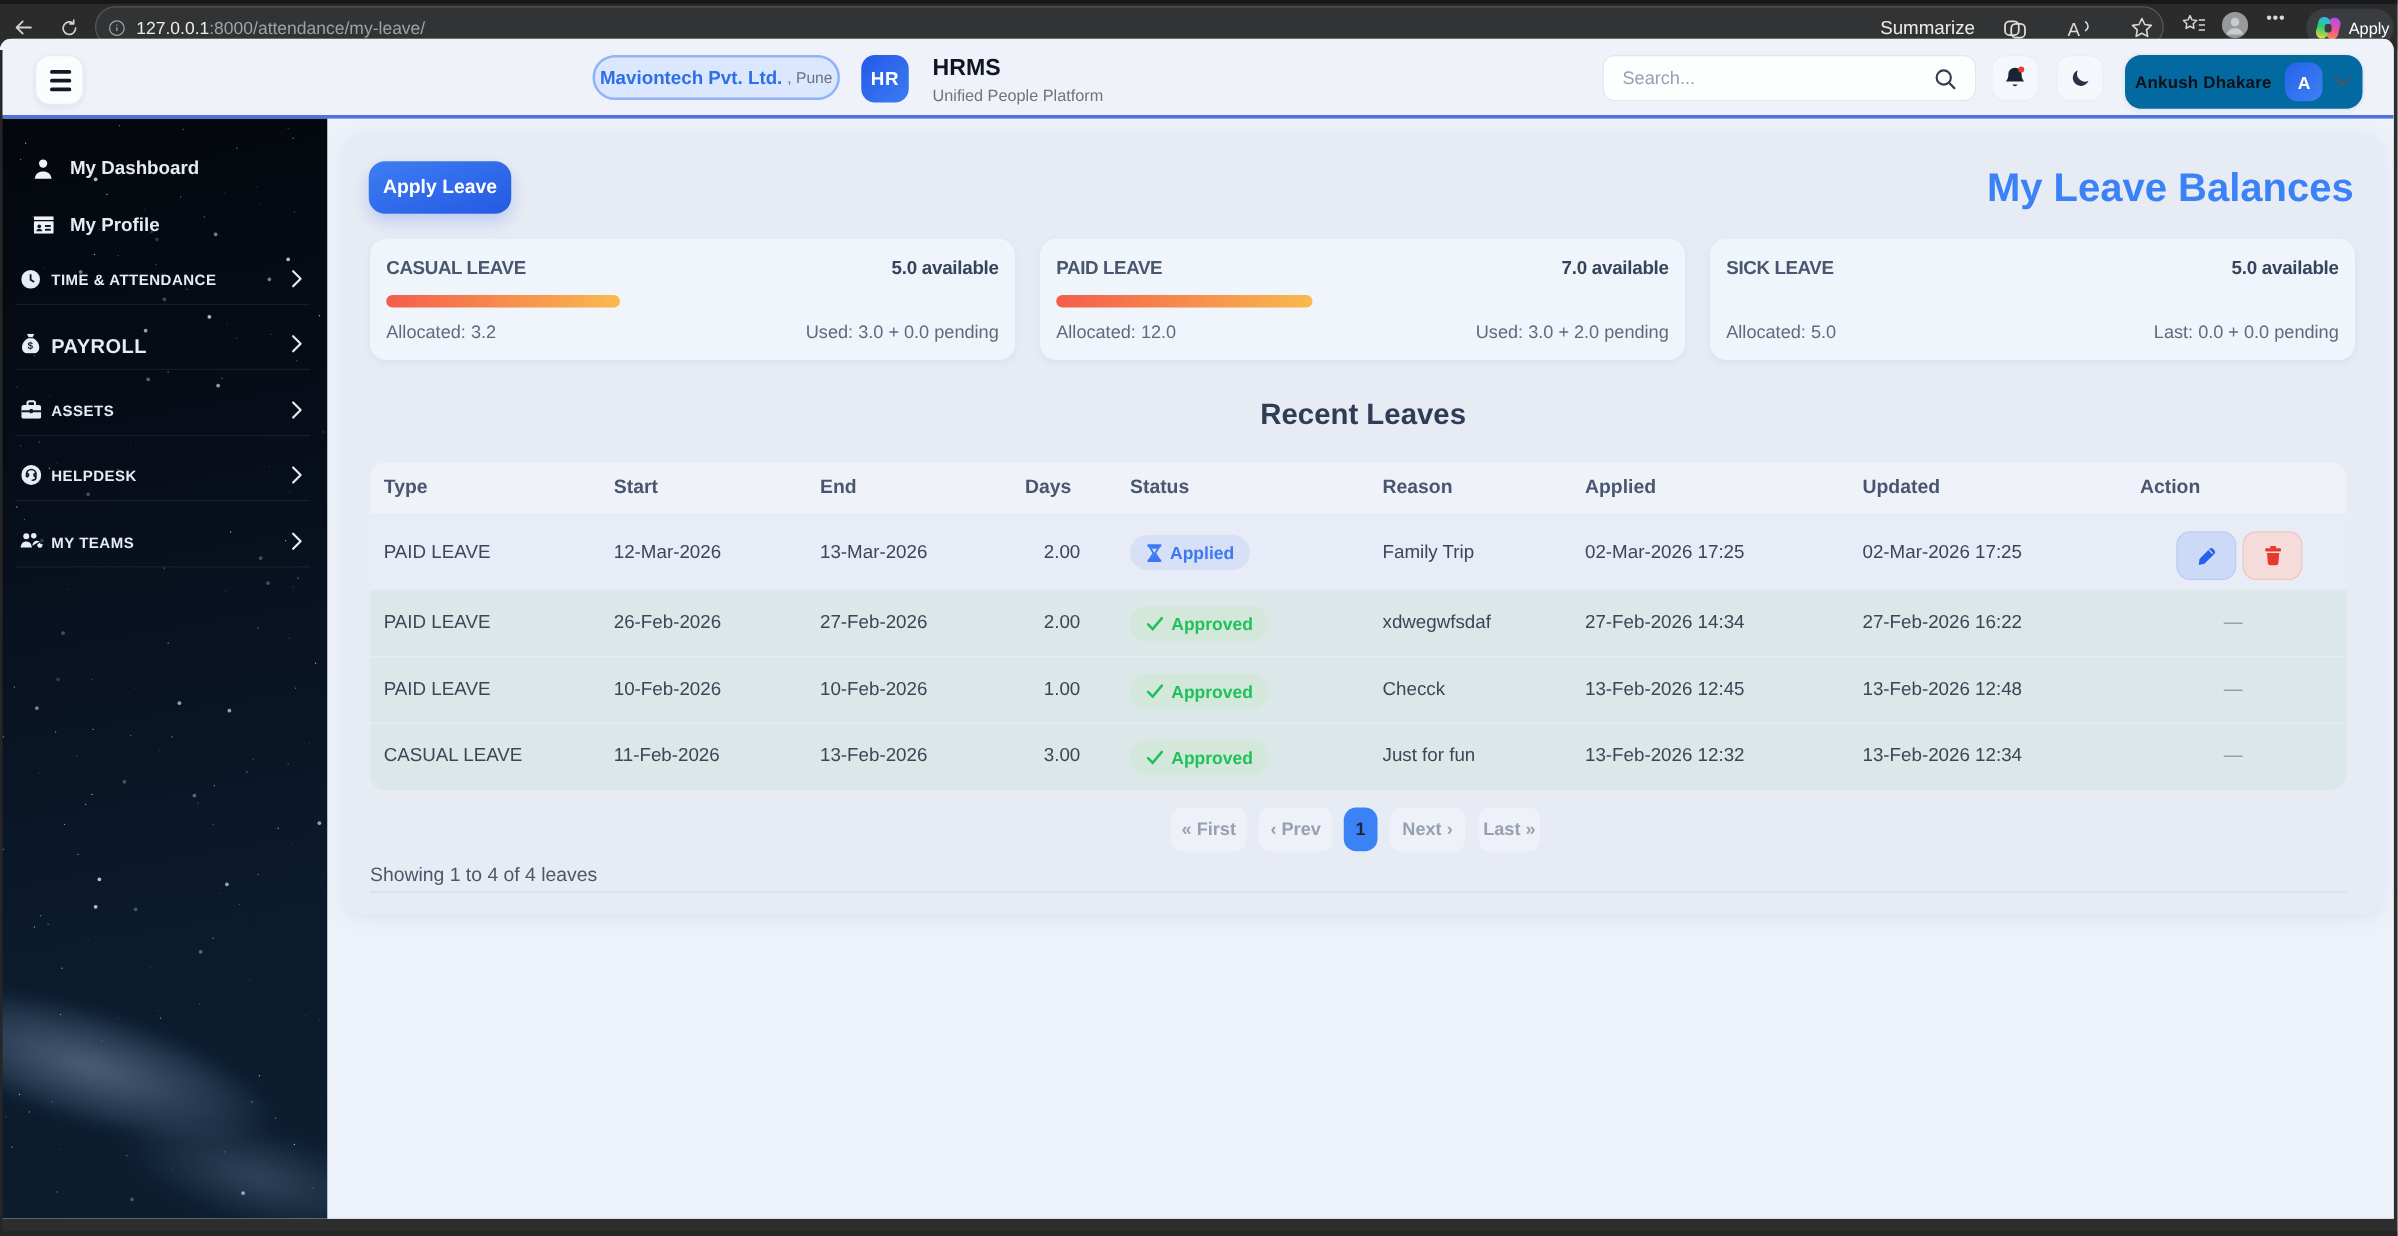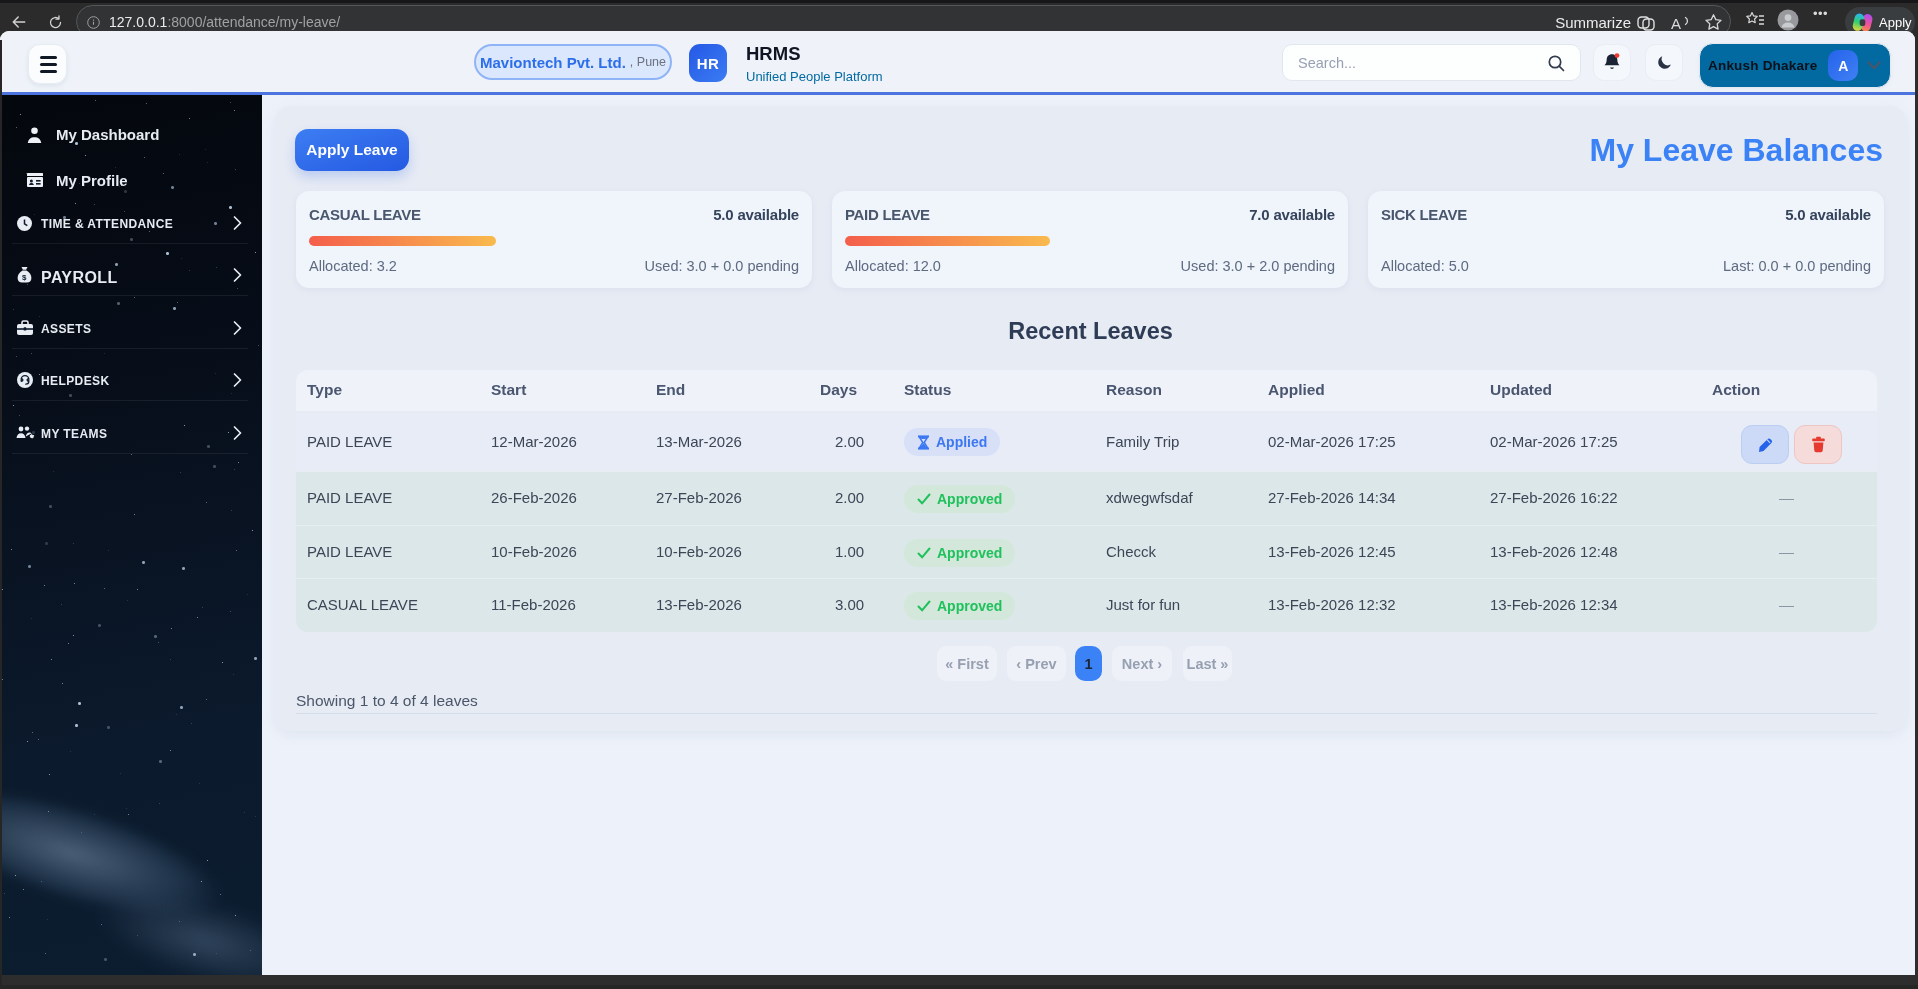--- a/index.html
+++ b/index.html
@@ -6,38 +6,38 @@
 html,body { width:1918px; height:989px; overflow:hidden; }
 body { background:#2d2d2d; font-family:"Liberation Sans", sans-serif; position:relative; }
 
 
 .chrome { position:absolute; top:0; left:0; width:1918px; height:40px; background:#2b2b2b; }
 .chrome .topstrip { position:absolute; top:0; left:0; right:0; height:3px; background:#171719; }
 .navico { position:absolute; color:#d2d2d2; font-size:20px; top:8px; }
 .urlbar { position:absolute; left:76px; top:5px; width:1655px; height:33px; background:#313335; border:1px solid #55585a; border-radius:17px; }
 .urltxt { position:absolute; left:32px; top:8px; font-size:14px; color:#9fa1a3; white-space:nowrap; }
 .urltxt b { color:#ececec; font-weight:normal; }
-.uright { position:absolute; right:7px; top:2px; height:29px; display:flex; align-items:center; gap:11px; color:#d8d8d8; }
+.uright { position:absolute; right:7px; top:2px; height:29px; display:flex; align-items:center; gap:28px; color:#d8d8d8; }
 .summ { font-size:15px; color:#ececec; margin-left:14px; }
 .chatpill { position:absolute; left:1845px; top:7px; width:70px; height:30px; border-radius:15px; background:#3a3d3f; display:flex; align-items:center; }
 .chatpill span { color:#fff; font-size:13px; margin-left:5px; }
 
 
 .page { position:absolute; top:31px; left:0; width:1915px; height:944px; background:#eef2f9; border-radius:9px 9px 0 0; overflow:hidden; }
 
 
 .hdr { position:absolute; top:0; left:0; width:1915px; height:64px; background:#eff3f9; border-bottom:3px solid #4d73de; }
 .hambtn { position:absolute; left:28px; top:13px; width:39px; height:40px; background:#fbfcfe; border:1px solid #e8ecf2; border-radius:12px; box-shadow:0 2px 5px rgba(100,120,160,.12); }
 .hambtn i { position:absolute; left:11px; width:17px; height:2.6px; background:#101826; border-radius:2px; }
 .compill { position:absolute; left:474px; top:13px; width:198px; height:36px; justify-content:center; white-space:nowrap; background:#dbe7fc; border:2px solid #8fb3f7; border-radius:18px; display:flex; align-items:center; }
 .compill b { color:#2d6fe8; font-size:15px; font-weight:bold; }
 .compill span { color:#6b7280; font-size:12.5px; margin-left:4px; }
 .hrlogo { position:absolute; left:689px; top:13px; width:38px; height:38px; border-radius:11px; background:linear-gradient(135deg,#2458e6,#3b7cf2); color:#fff; font-weight:bold; font-size:15px; display:flex; align-items:center; justify-content:center; letter-spacing:.5px; }
 .hrms { position:absolute; left:746px; top:12px; font-size:18.5px; font-weight:bold; color:#0f1523; }
-.hrms-sub { position:absolute; left:746px; top:38px; font-size:13px; color:#0369a1; }
+.hrms-sub { position:absolute; left:746px; top:38px; font-size:13px; color:#737373; }
 .search { position:absolute; left:1282px; top:13px; width:299px; height:37px; background:#fdfefe; border:1px solid #e2e6ee; border-radius:10px; }
 .search span { position:absolute; left:15px; top:10px; color:#98a1b3; font-size:14.5px; }
 .sicon { position:absolute; right:14px; top:9px; }
 .iconbtn { position:absolute; top:13px; width:38px; height:37px; background:#f4f7fb; border:1px solid #eaeef4; border-radius:11px; display:flex; align-items:center; justify-content:center; }
 .userpill { position:absolute; left:1699px; top:12px; width:192px; height:45px; background:#0369a1; border:1px solid #e6e9f0; border-radius:14px; box-shadow:0 1px 4px rgba(100,120,160,.08); display:flex; align-items:center; }
 .userpill b { white-space:nowrap; font-size:13.5px; letter-spacing:.2px; color:#0c1018; margin-left:8px; }
 .abadge { width:30px; height:31px; border-radius:10px; background:linear-gradient(135deg,#2563eb,#3f80f4); color:#fff; font-weight:bold; font-size:14px; display:flex; align-items:center; justify-content:center; margin-left:11px; }
 
 
 .below { position:absolute; top:64px; left:0; width:1915px; height:880px; display:flex; }

